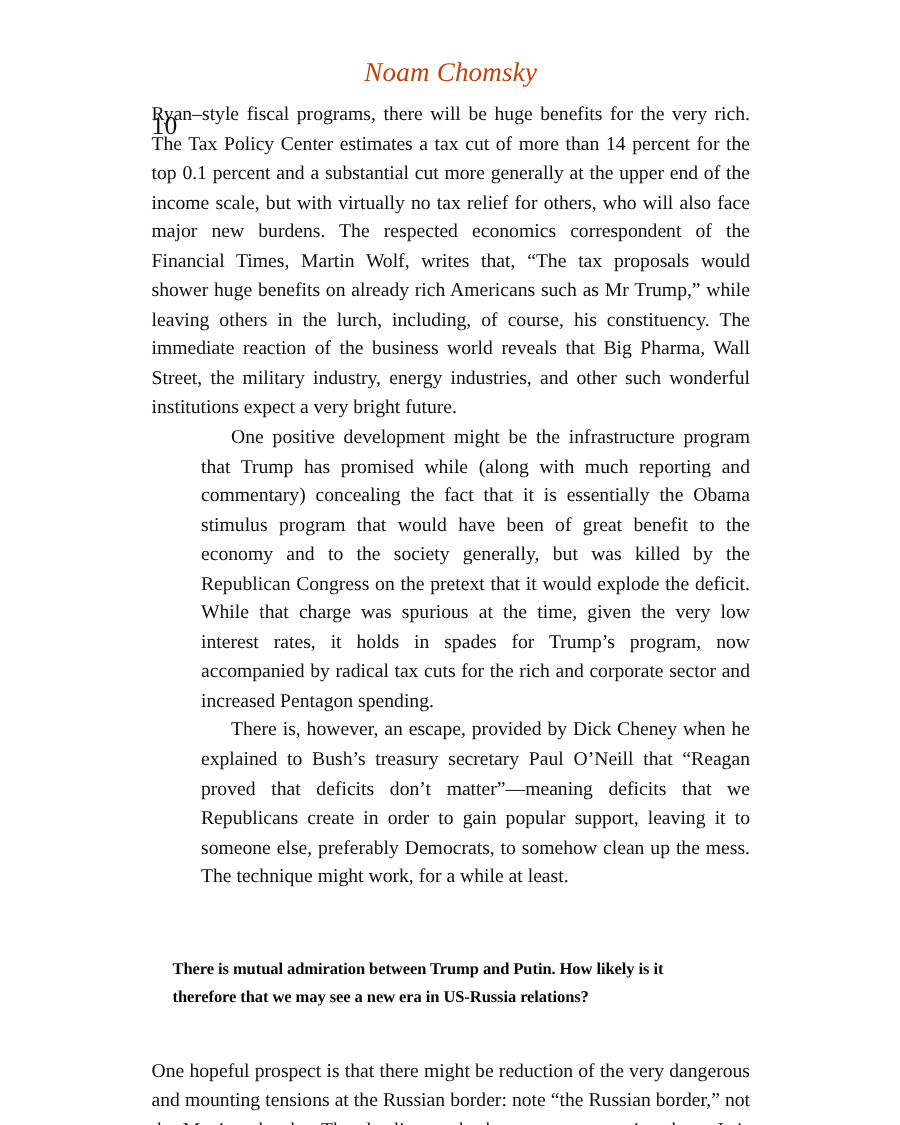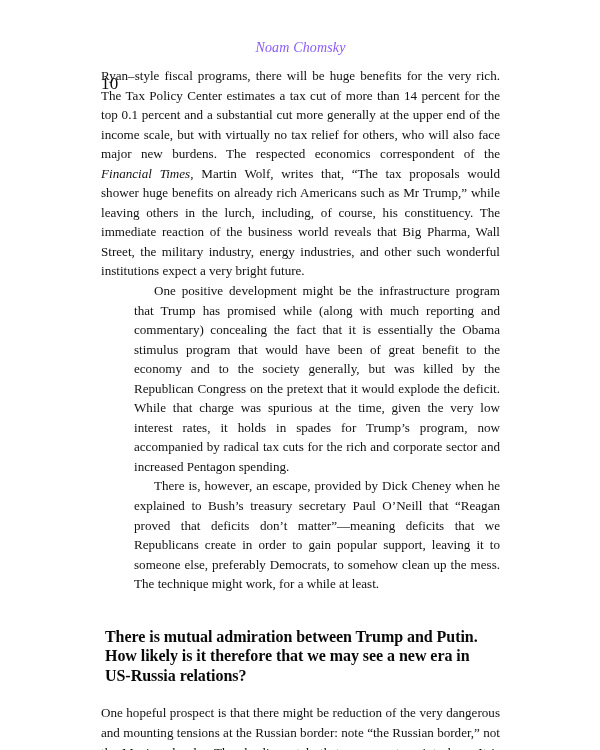--- a/index.html
+++ b/index.html
@@ -38,22 +38,22 @@
     line-height: 16px;
     margin-top: 36px;
   }
   .running-head {
     position: absolute;
     left: 0;
     right: 0;
     top: 0;
     text-align: center;
     font-style: italic;
-    font-size: 14px;
-    color: #8b5cf6;
+    font-size: 18px;
+    color: #c2410c;
     line-height: 16px;
     letter-spacing: 0.15px;
   }
   
   #text-block {
     position: absolute;
     left: 101px;
     top: 66px;
     width: 399px;
   }
@@ -68,26 +68,25 @@
     -webkit-hyphens: manual;
   }
   p.indented {
     text-indent: 20px;
     margin-left: 33px;
   }
   p.flush {
     text-indent: 0;
   }
   .ital {
-    font-style: italic;
   }
   
   p.question-para {
-    margin: 4px;
-    font-size: 16px;
+    margin: 14px;
+    font-size: 11px;
     line-height: 19.55px;
     font-weight: bold;
     text-align: left;
     color: #090909;
     letter-spacing: -0.05px;
   }
   .gap-before-question { height: 29px; }
   .gap-after-question  { height: 14px; }
 </style>
 </head>

